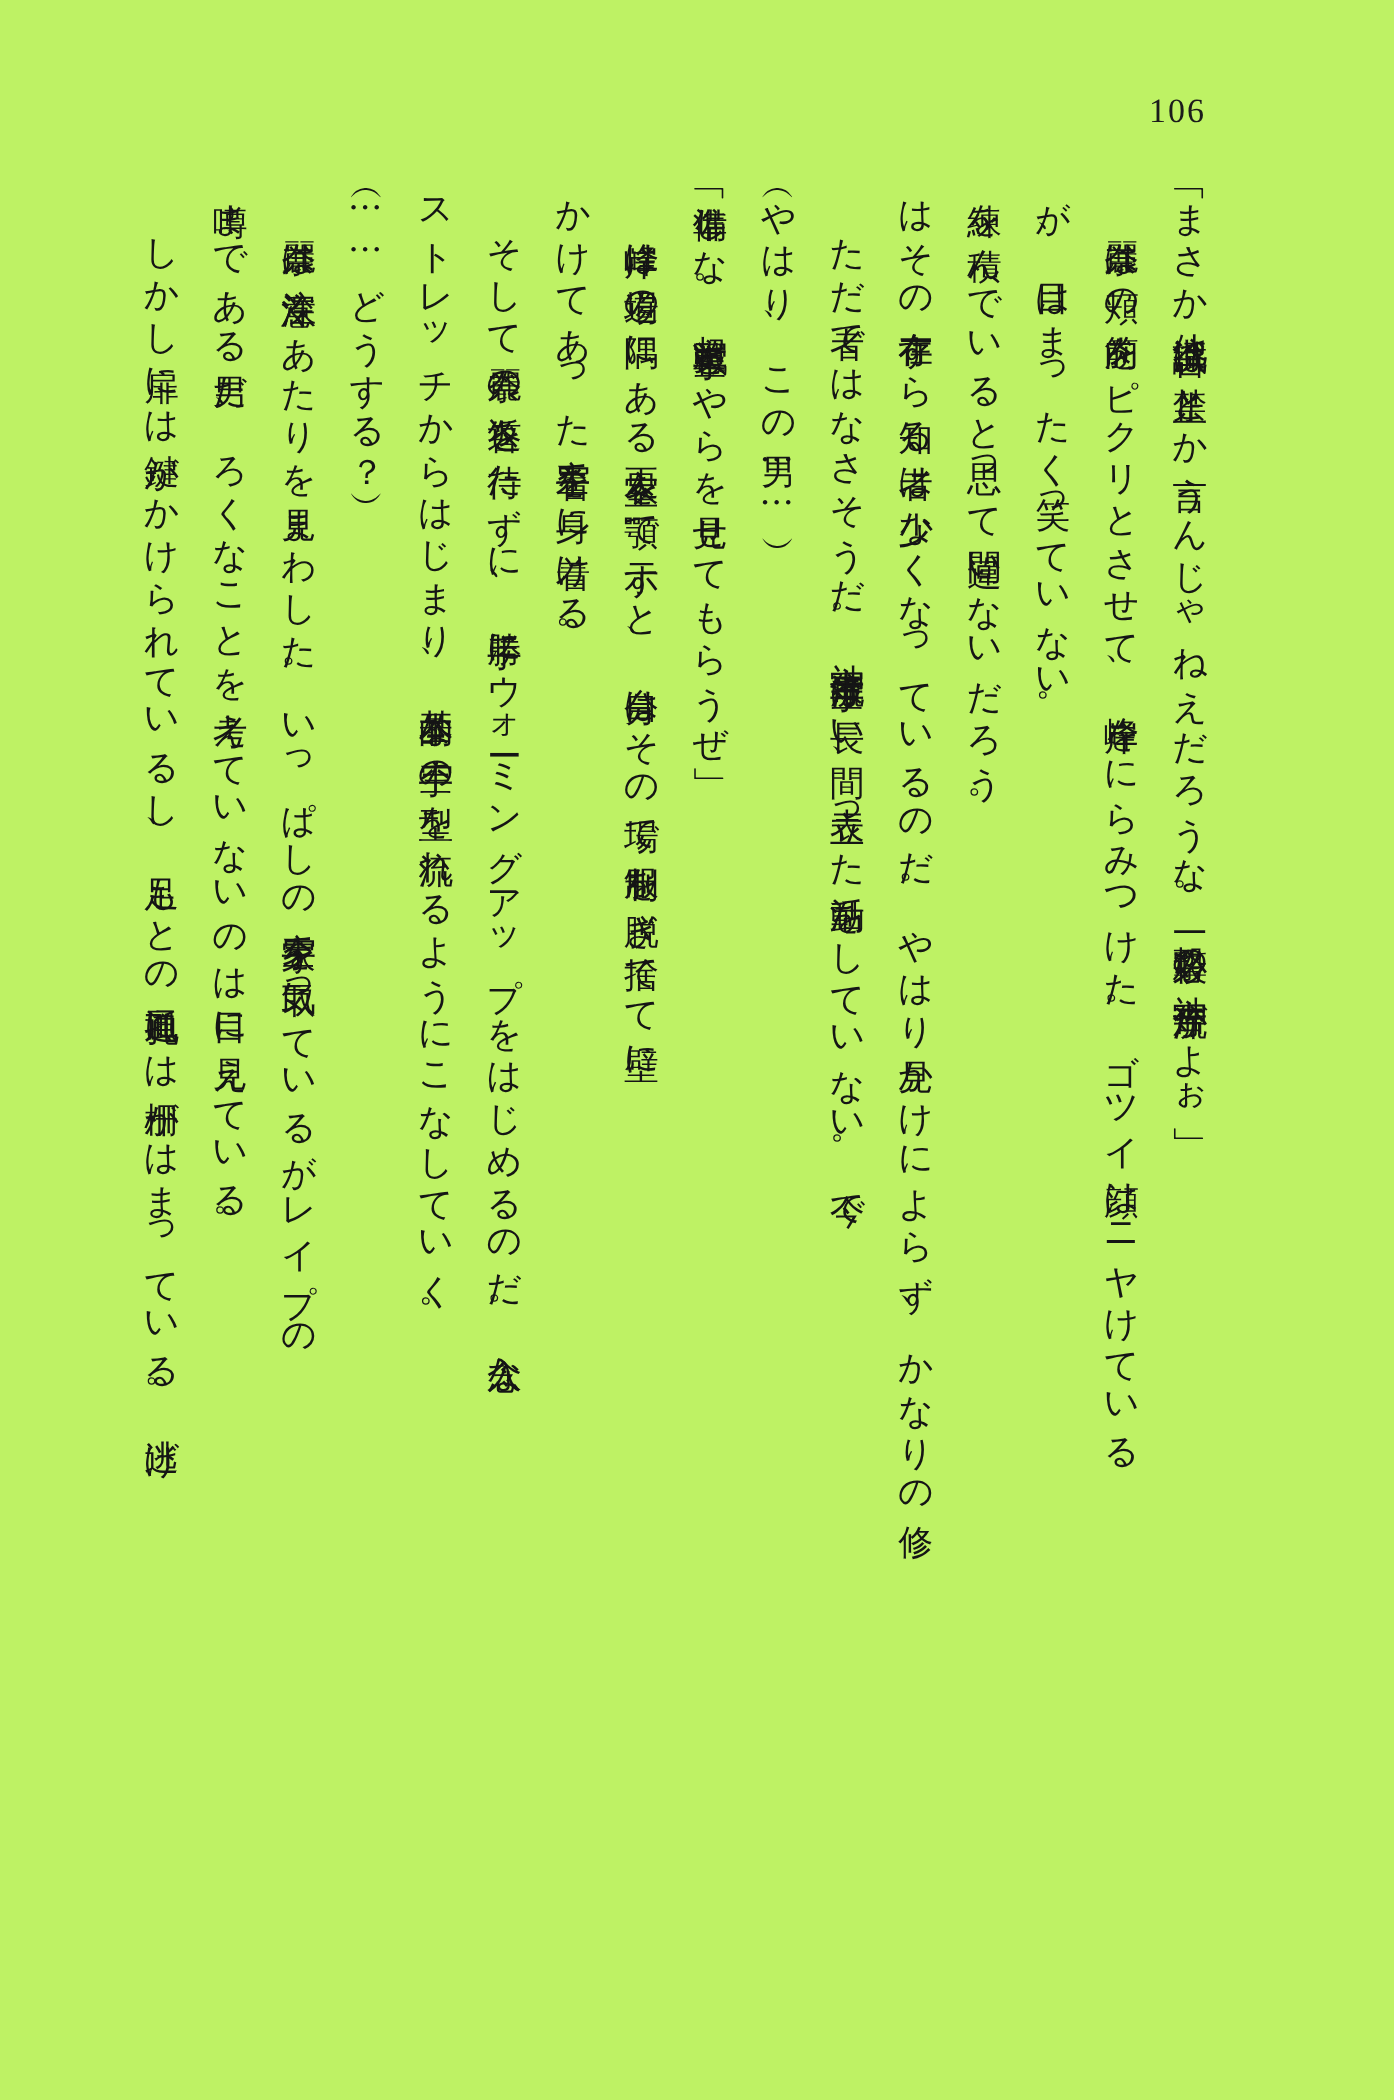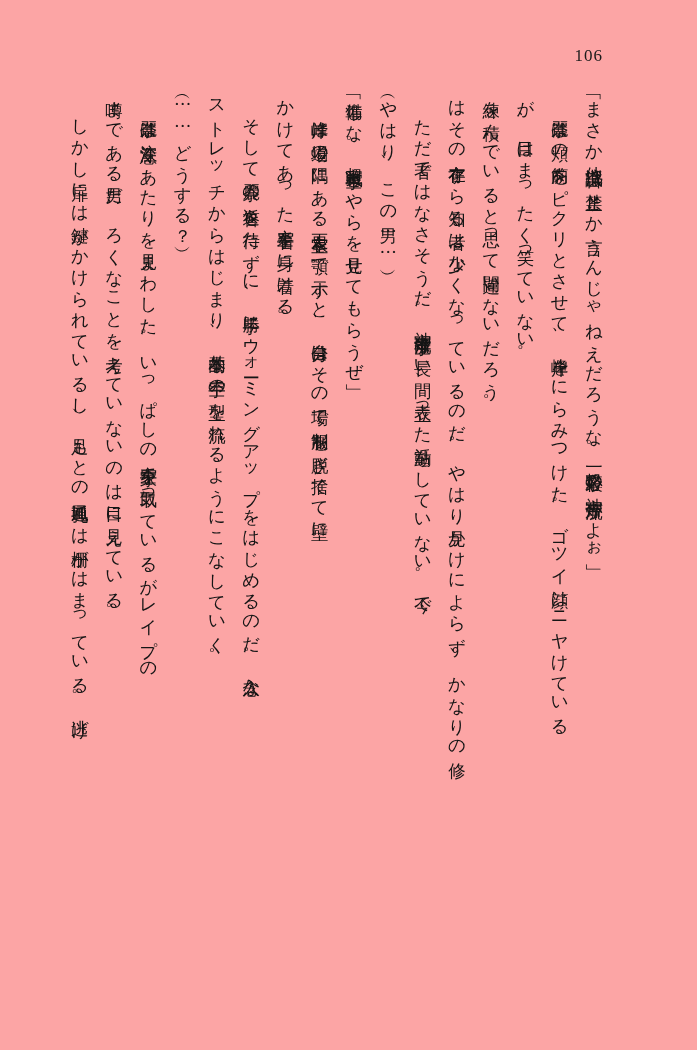--- a/index.html
+++ b/index.html
@@ -11,21 +11,21 @@
     width: 697px;
     height: 1050px;
     font-family: "Liberation Serif", "DejaVu Serif", serif;
     color: #1a1a1a;
     overflow: hidden;
   }
   .page {
     position: relative;
     width: 697px;
     height: 1050px;
-    background: #fca5a5;
+    background: #bef264;
     box-sizing: border-box;
   }
   .page-number {
     position: absolute;
     top: 46px;
     right: 94px;
     font-size: 17px;
     letter-spacing: 1px;
     color: #1b1b1b;
     font-family: "Liberation Serif", "DejaVu Serif", serif;

